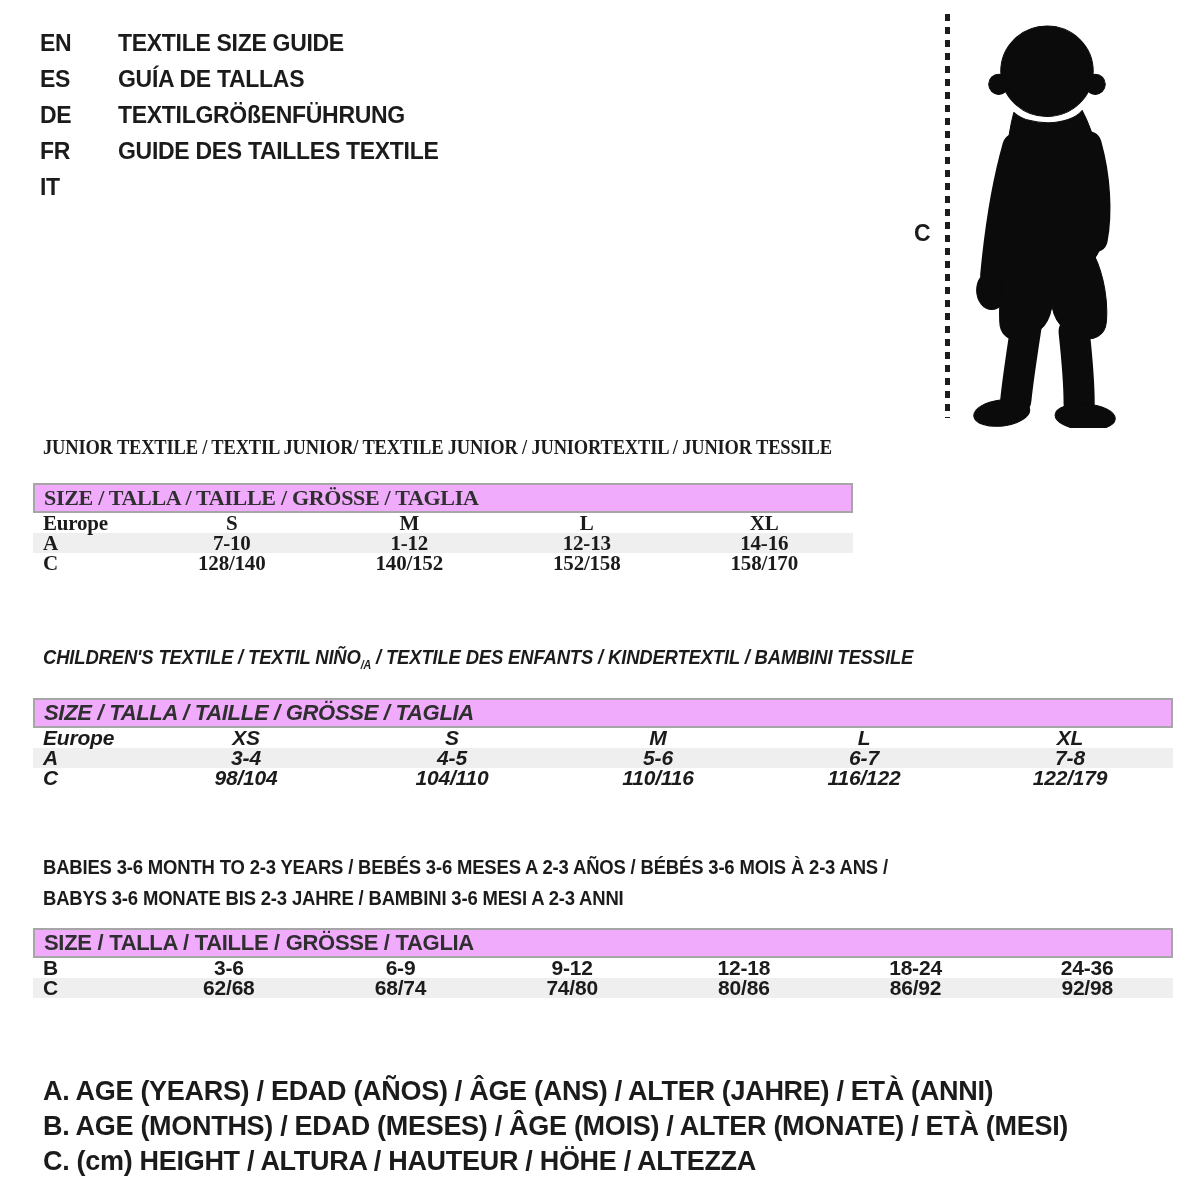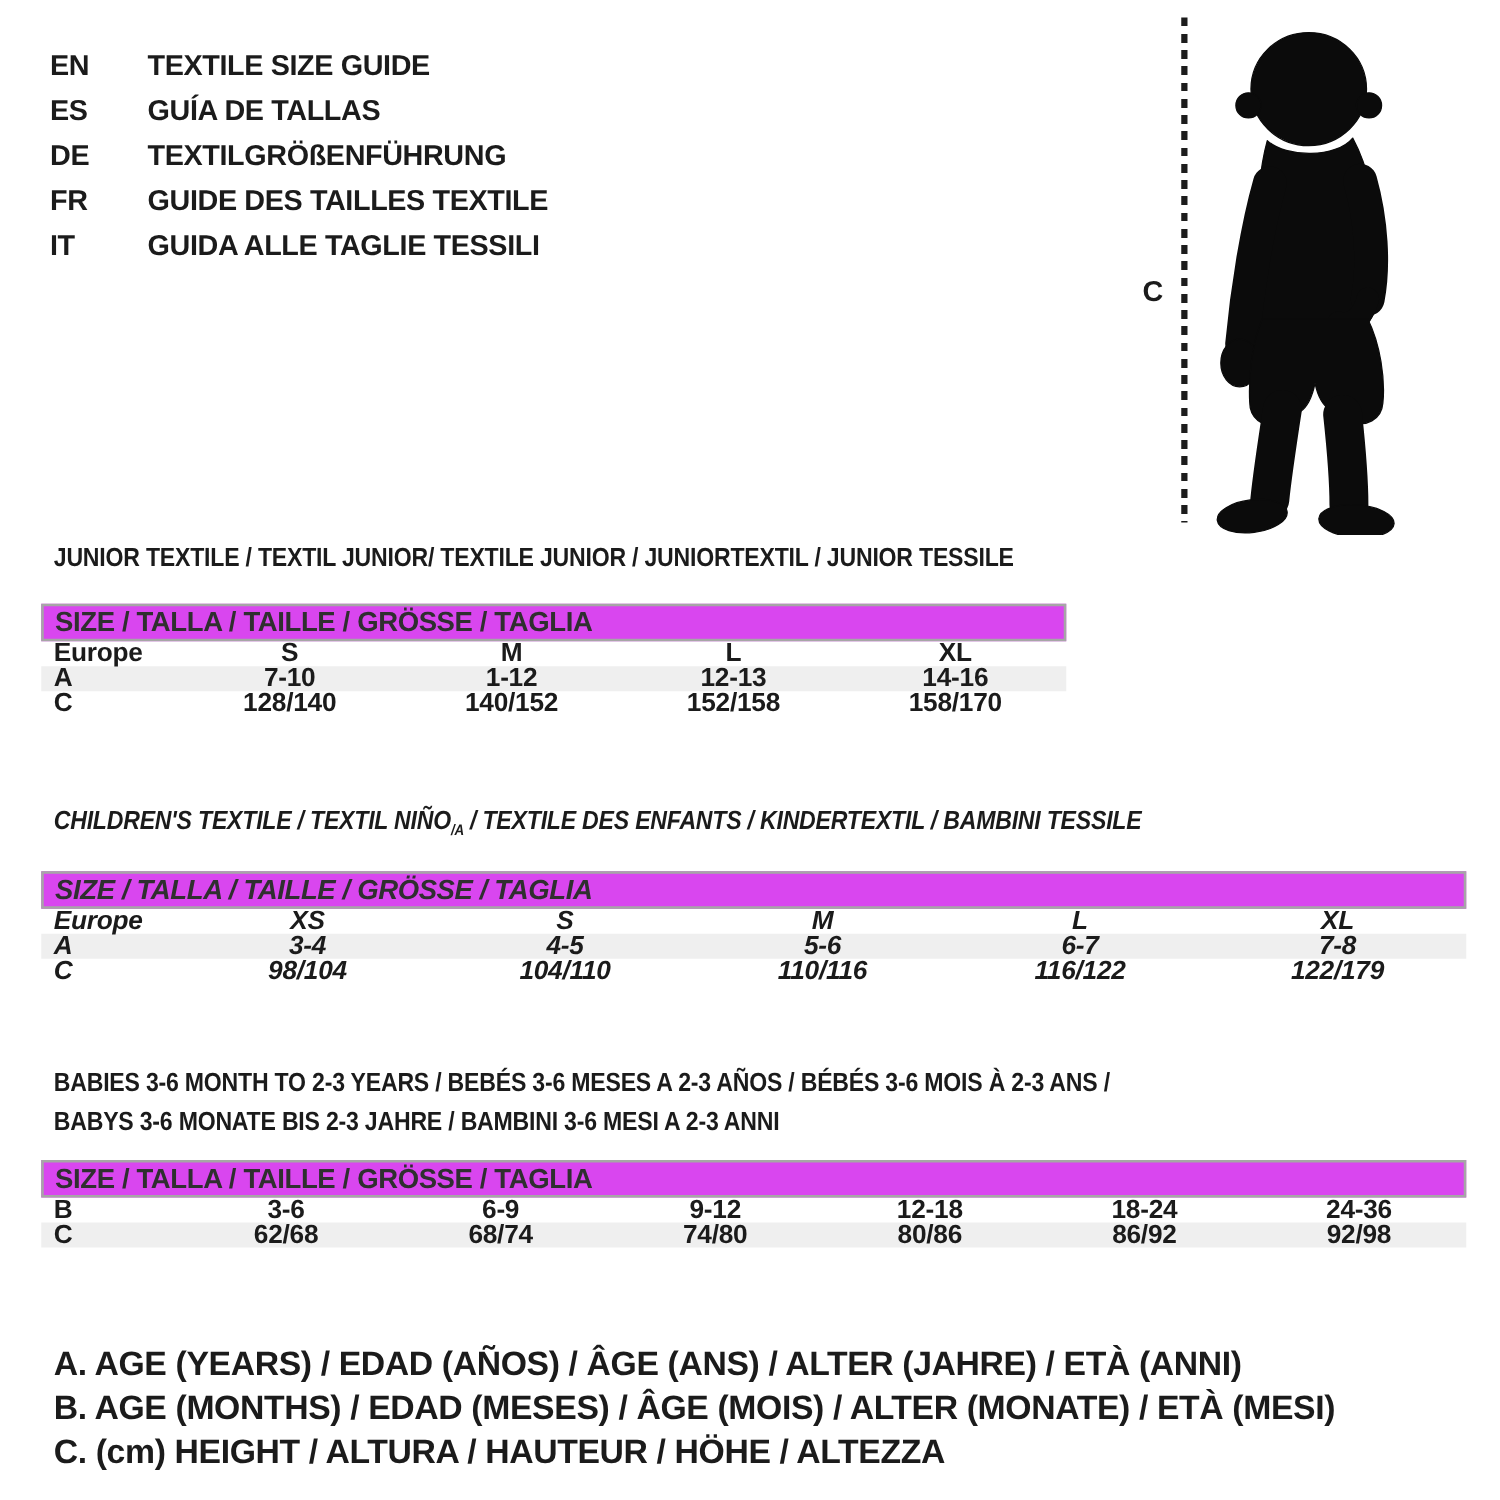--- a/index.html
+++ b/index.html
@@ -6,39 +6,39 @@
   body{
     width:1200px;height:1200px;position:relative;background:#ffffff;
     font-family:"Liberation Sans","DejaVu Sans",sans-serif;
     font-weight:700;color:#1b1b1b;overflow:hidden;
     -webkit-font-smoothing:antialiased;
   }
   .abs{position:absolute;}
 
   
   .lang-list{left:40px;top:30px;}
-  .lang-row{display:flex;height:36px;align-items:flex-end;font-size:23px;letter-spacing:-0.3px;}
+  .lang-row{display:flex;height:36px;align-items:flex-start;font-size:23px;letter-spacing:-0.3px;}
   .lang-code{width:78px;flex:none;}
   .lang-title{white-space:nowrap;}
 
   
   .dash-line{
     left:945px;top:14px;width:5px;height:404px;
     background:repeating-linear-gradient(to bottom,#1c1c1c 0 7px,transparent 7px 13px);
   }
   .measure-c{left:914px;top:220px;font-size:23px;}
   .toddler-svg{left:953px;top:16px;}
 
   
   .section{left:33px;}
   .sec-title{margin-left:10px;font-size:21px;line-height:22px;white-space:nowrap;
              transform:scaleX(0.88);transform-origin:left center;letter-spacing:-0.2px;}
   .sub{font-size:0.58em;vertical-align:sub;}
   .size-bar{
-    box-sizing:border-box;height:30px;border:2px solid #a6a6a6;background:#d946ef;
+    box-sizing:border-box;height:30px;border:2px solid #a6a6a6;background:#f0abfc;
     font-size:22px;line-height:26px;padding-left:9px;color:#2f2f2f;
     white-space:nowrap;letter-spacing:-0.3px;overflow:hidden;
   }
   .trow{display:flex;height:20px;align-items:center;font-size:21px;letter-spacing:-0.2px;}
   .trow.shaded{background:#efefef;}
   .tlabel{width:100px;padding-left:10px;flex:none;}
   .tval{flex:1 1 0;text-align:center;}
 
   
   .legend{left:43px;top:1074px;}
@@ -59,21 +59,20 @@
     <div class="lang-row">
       <span class="lang-code">DE</span>
       <span class="lang-title">TEXTILGRÖßENFÜHRUNG</span>
     </div>
     <div class="lang-row">
       <span class="lang-code">FR</span>
       <span class="lang-title">GUIDE DES TAILLES TEXTILE</span>
     </div>
     <div class="lang-row">
       <span class="lang-code">IT</span>
-      <span class="lang-title">GUIDA ALLE TAGLIE TESSILI</span>
     </div>
   </div>
 
 <div class="abs dash-line"></div>
 <div class="abs measure-c">C</div>
 <svg class="abs toddler-svg" width="192" height="412" viewBox="0 0 190 410">
   <g fill="#0b0b0b" stroke="#0b0b0b" stroke-linecap="round" stroke-linejoin="round">
 
     <ellipse cx="93" cy="55" rx="46" ry="45"></ellipse>
     <circle cx="45" cy="68" r="10"></circle>
@@ -94,21 +93,21 @@
              C56,325 46,317 46,304 C45,282 48,257 56,238 Z"></path>
 
     <path d="M72,310 C68,336 64,362 62,382" fill="none" stroke-width="31"></path>
     <path d="M120,314 C123,342 125,364 125,386" fill="none" stroke-width="31"></path>
 
     <ellipse cx="48" cy="395" rx="28" ry="13" transform="rotate(-7 48 395)"></ellipse>
     <ellipse cx="131" cy="399" rx="30" ry="13" transform="rotate(4 131 399)"></ellipse>
   </g>
 </svg>
 
-<div class="abs section" style="top:436px;width:820px;">
+<div class="abs section" style="top:436px;width:820px;font-family:Liberation Serif, serif;">
   <div class="sec-title" style="margin-bottom:25px;">
       <div><span>JUNIOR TEXTILE / TEXTIL JUNIOR/ TEXTILE JUNIOR / JUNIORTEXTIL / JUNIOR TESSILE</span></div>
     </div>
   <div>
     <div class="size-bar">SIZE / TALLA / TAILLE / GRÖSSE / TAGLIA</div>
     <div>
         <div class="trow">
           <span class="tlabel">Europe</span>
           <span class="tval">S</span>
           <span class="tval">M</span>

